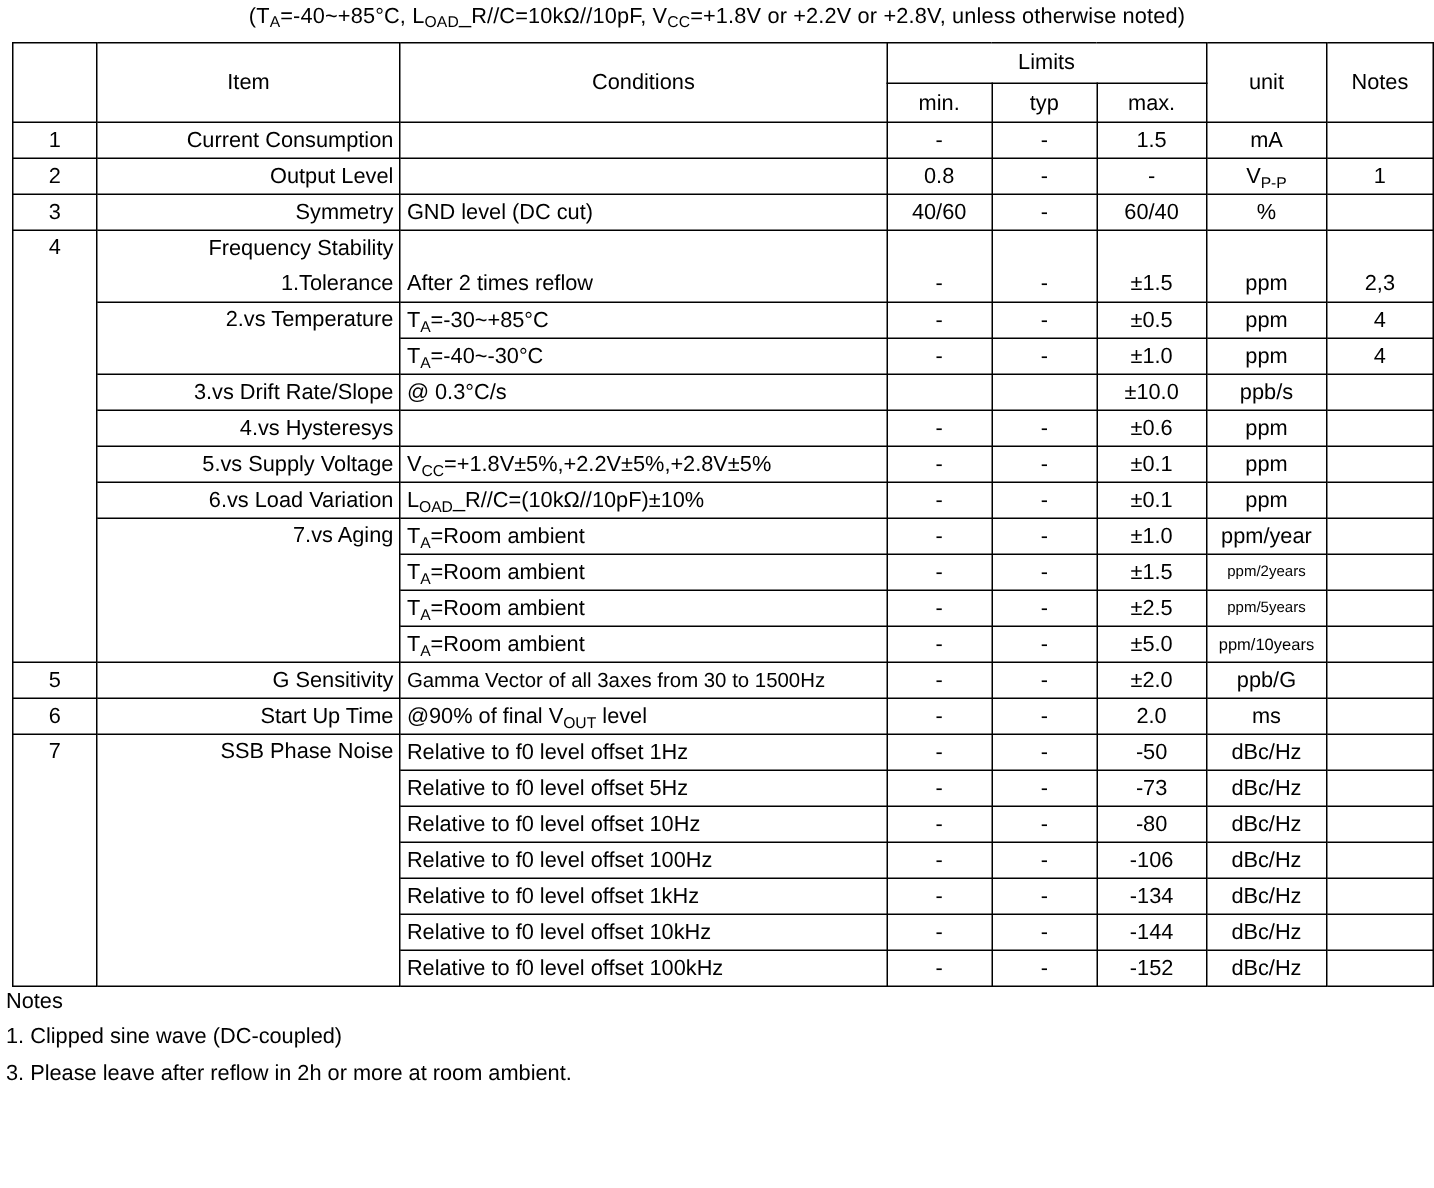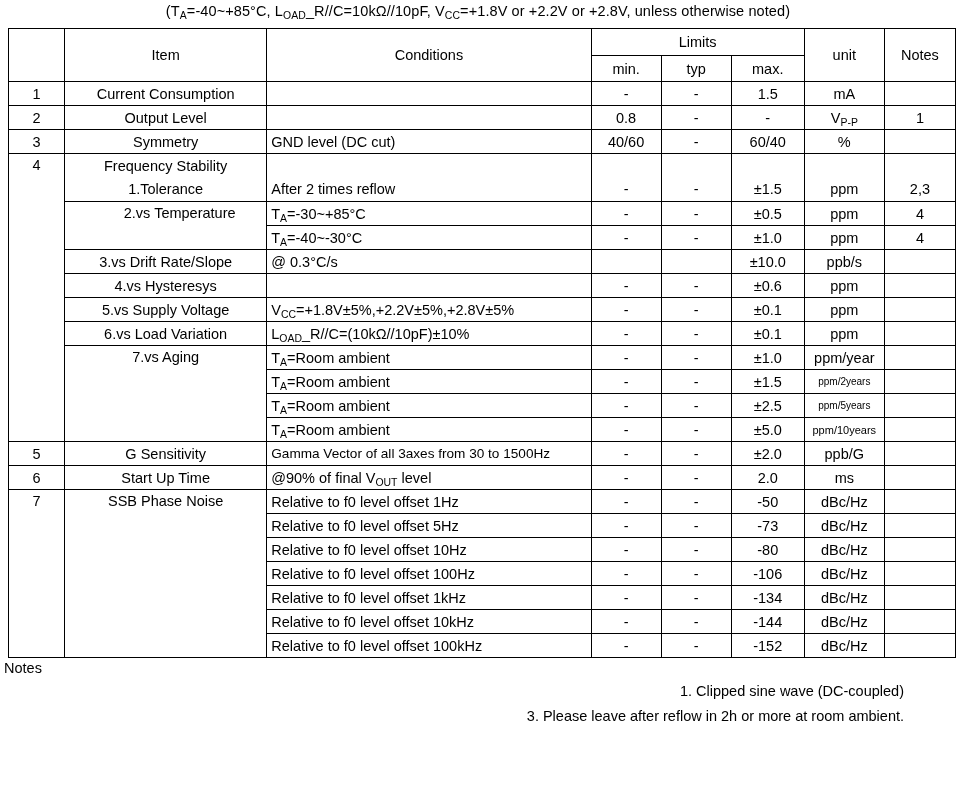--- a/index.html
+++ b/index.html
@@ -50,21 +50,21 @@
     padding: 0 4px;
     font-weight: normal;
     vertical-align: middle;
     overflow: hidden;
     white-space: nowrap;
   }
   .spec-table tr { height: 24px; }
 
   
   .c-no     { width: 56px;  text-align: center; }
-  .c-item   { width: 202px; text-align: center;   padding-left: 8px; }
+  .c-item   { width: 202px; text-align: right;   padding-left: 8px; }
   .c-cond   { width: 324px; text-align: left;   padding-left: 8px; }
   .c-min    { width: 70px;  text-align: center; }
   .c-typ    { width: 70px;  text-align: center; }
   .c-max    { width: 73px;  text-align: center; }
   .c-unit   { width: 80px;  text-align: center; }
   .c-notes  { width: 71px;  text-align: center; }
 
   
   .hdr-top { height: 26px; text-align: center; }
   .hdr-sub { height: 25px; text-align: center; }
@@ -85,21 +85,21 @@
 
   
   .notes {
     position: absolute;
     left: 4px;
     top: 660px;
     width: 900px;
     font-size: 14.5px;
   }
   .notes-title { margin: 0 0 7px 0; }
-  .note-line { margin: 0 0 9px 0; text-align: right; }
+  .note-line { margin: 0 0 9px 0; }
 </style>
 </head>
 <body>
 
 <div class="page">
 
   <div class="caption">
     <span>(T</span><sub>A</sub><span>=-40~+85°C,  L</span><sub>OAD</sub><span>_R//C=10kΩ//10pF,  V</span><sub>CC</sub><span>=+1.8V  or  +2.2V  or  +2.8V,  unless  otherwise  noted)</span>
   </div>
 

